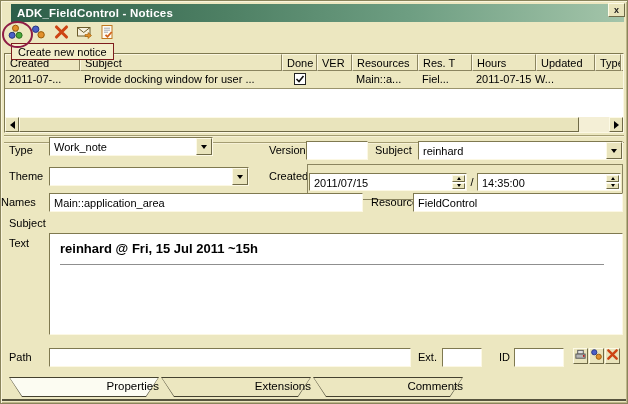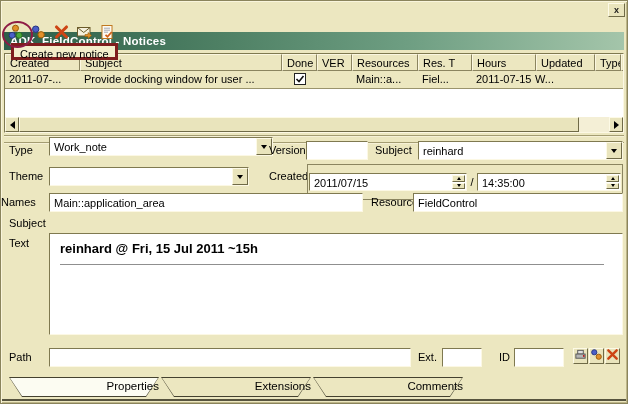--- a/index.html
+++ b/index.html
@@ -4,35 +4,35 @@
 <style>
   html,body{margin:0;padding:0;background:#fff;}
   #window{
     position:relative;width:628px;height:404px;box-sizing:border-box;
     background:#ece7c0;border:1px solid #8a845c;
     box-shadow:inset 1px 1px 0 #f9f5dc, inset -1px -1px 0 #bdb588;
     font-family:"Liberation Sans",sans-serif;font-size:11px;color:#000;
     overflow:hidden;
   }
   
-  .titlebar{position:absolute;left:3px;top:3px;right:3px;height:18px;
+  .titlebar{position:absolute;left:10px;top:3px;right:3px;height:18px;
     background:linear-gradient(90deg,#2d5e49 0%,#4e8064 35%,#6e9e82 65%,#a4c5aa 100%);
-    display:flex;align-items:center;padding-left:6px;box-sizing:border-box;margin-top:28px;}
+    display:flex;align-items:center;padding-left:6px;box-sizing:border-box;}
   .titlebar .title{color:#fff;font-weight:bold;font-size:11.5px;letter-spacing:.2px;}
   .close-btn{position:absolute;right:2px;top:2px;width:17px;height:14px;
     background:#e9e4bc;border:1px solid;border-color:#fdfae6 #6f6a47 #6f6a47 #fdfae6;
     display:flex;align-items:center;justify-content:center;
     font-size:9px;font-weight:bold;color:#1a1a1a;line-height:1;}
   
   .toolbar{position:absolute;left:5px;top:23px;height:20px;display:flex;gap:5px;}
   .tool-btn{width:18px;height:18px;display:flex;align-items:center;justify-content:center;}
   .annotation-ellipse{position:absolute;left:1px;top:20px;width:27px;height:23px;
     border:2.5px solid #8e1c45;border-radius:50%;z-index:60;pointer-events:none;}
   .tooltip{position:absolute;left:10px;top:42px;height:17px;box-sizing:border-box;
-    background:#f3eecb;border:3px solid #7f1d1d;padding:2px 6px 0;z-index:50;white-space:nowrap;}
+    background:#f3eecb;border:1px solid #7f1d1d;padding:2px 6px 0;z-index:50;white-space:nowrap;}
   
   .table-wrap{position:absolute;left:3px;top:52px;right:3px;height:80px;box-sizing:border-box;
     background:#fff;border:1px solid;border-color:#7f7950 #fcf8e4 #fcf8e4 #7f7950;
     display:flex;flex-direction:column;overflow:hidden;}
   .thead{display:flex;height:17px;flex:none;}
   .th{flex:none;box-sizing:border-box;background:#ece7c0;
     border-top:1px solid #fbf7e0;border-left:1px solid #fbf7e0;
     border-right:1px solid #8b8560;border-bottom:1px solid #8b8560;
     padding:2px 1px 0 4px;overflow:hidden;white-space:nowrap;}
   .th.flex,.td.flex{flex:1;}
@@ -184,21 +184,21 @@
       <div class="scroll-track"></div>
       <div class="scroll-btn">
           <span class="tri-right"></span>
         </div>
     </div>
   </div>
 
   <div class="splitter"></div>
 
   <div class="lbl" style="left:8px;top:143px">Type</div>
-  <div class="combo" style="left:48px;top:136px;width:224px">
+  <div class="combo" style="left:48px;top:136px;width:164px">
     <div class="val">Work_note</div>
     <div class="drop">
         <span class="arrow-down"></span>
       </div>
   </div>
   <div class="lbl" style="left:268px;top:143px">Version</div>
   <input class="fld" style="left: 305px; top: 140px; width: 62px;" value="">
   <div class="lbl" style="left:374px;top:143px">Subject</div>
   <div class="combo" style="left:417px;top:140px;width:205px">
     <div class="val">reinhard</div>

